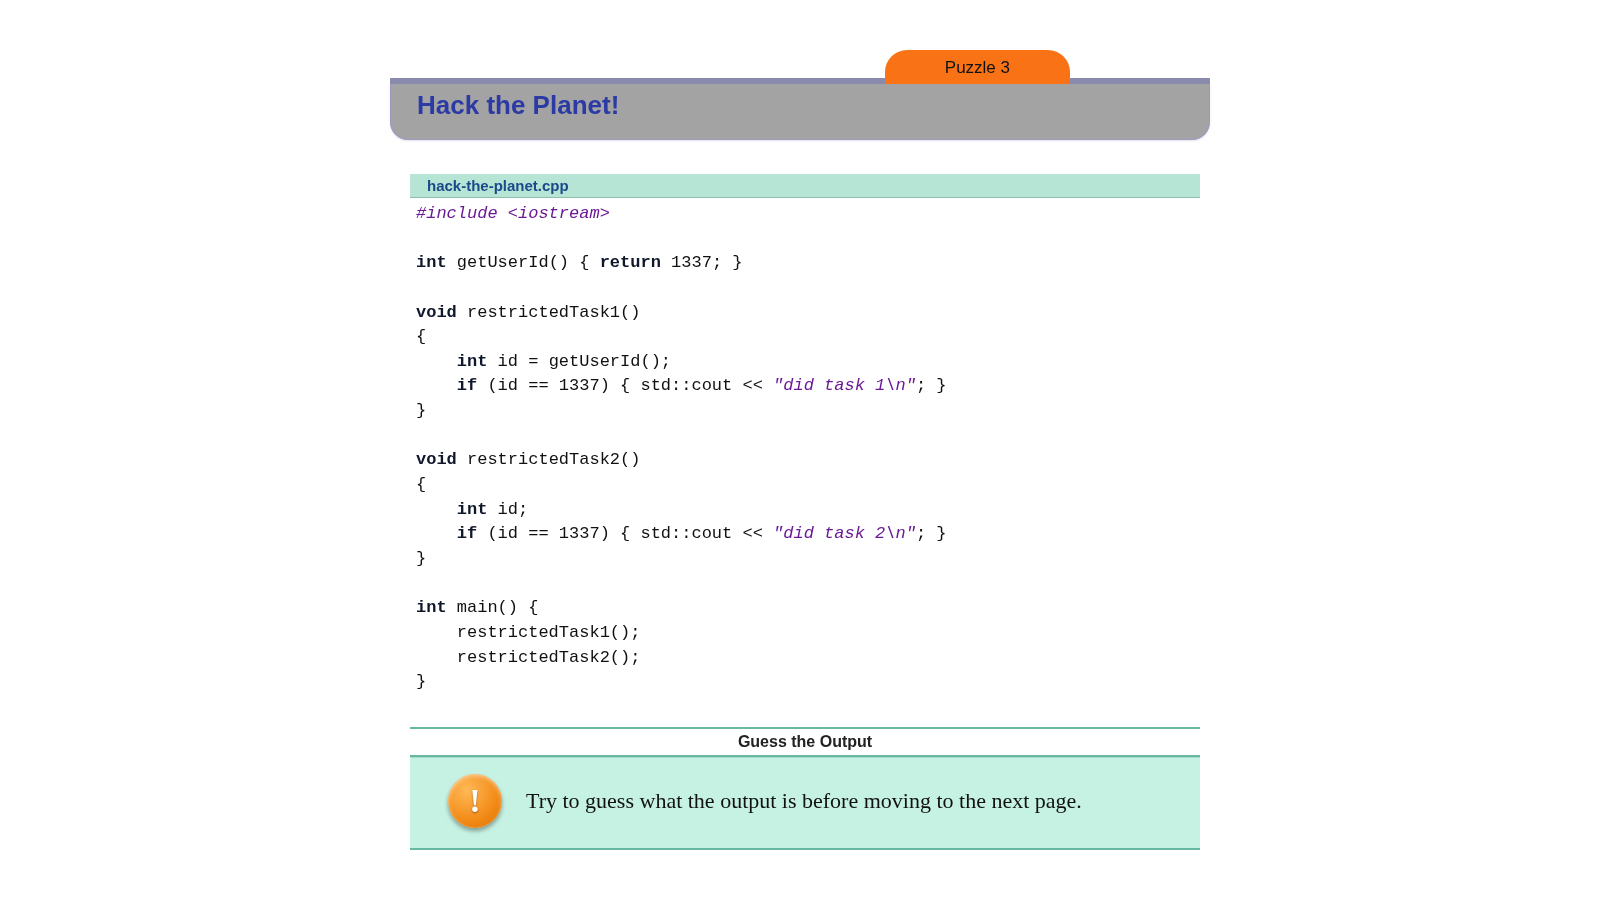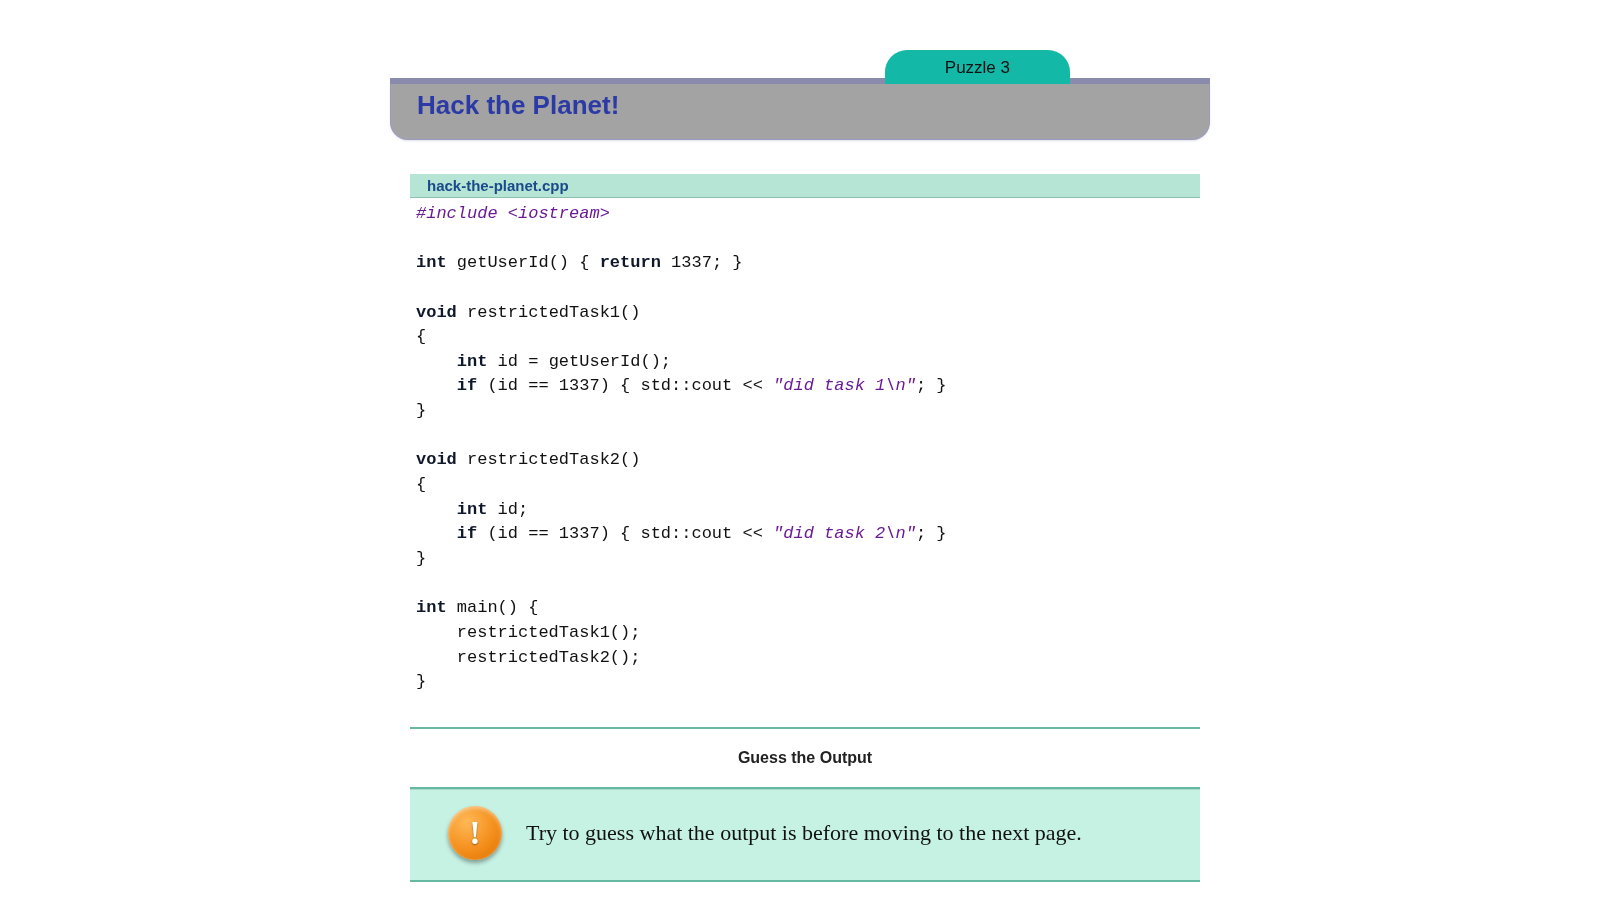--- a/index.html
+++ b/index.html
@@ -21,21 +21,21 @@
   
   .header-bar {
     position: relative;
     height: 38px;
     border-bottom: 6px solid #8a8aad;
   }
   .tab {
     position: absolute;
     right: 140px;
     bottom: -6px; 
-    background: #14b8a6;
+    background: #f97316;
     color: #111;
     font-family: Verdana, Geneva, sans-serif;
     font-size: 17px;
     padding: 8px 60px 6px 60px;
     border-top-left-radius: 22px;
     border-top-right-radius: 22px;
   }
   .title-box {
     border: 1px solid #9a9ac0;
     border-top: none;
@@ -86,21 +86,21 @@
     margin: 24px 0 0 20px;
     width: 790px;
   }
   .guess-head {
     border-top: 2px solid #66b8a0;
     border-bottom: 2px solid #66b8a0;
     text-align: center;
     font-family: Verdana, Geneva, sans-serif;
     font-weight: bold;
     font-size: 16px;
-    padding: 20px 0;
+    padding: 4px 0;
     background: #ffffff;
   }
   .guess-body {
     background: #c6f2e3;
     border-top: 1px solid #a8d9c9;
     border-bottom: 2px solid #66b8a0;
     padding: 16px 20px 20px 20px;
     display: flex;
     align-items: center;
     gap: 24px;

